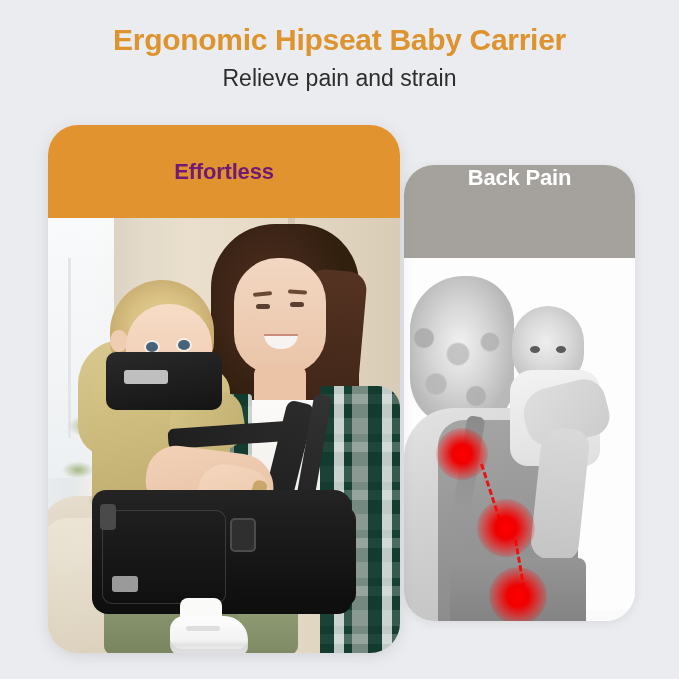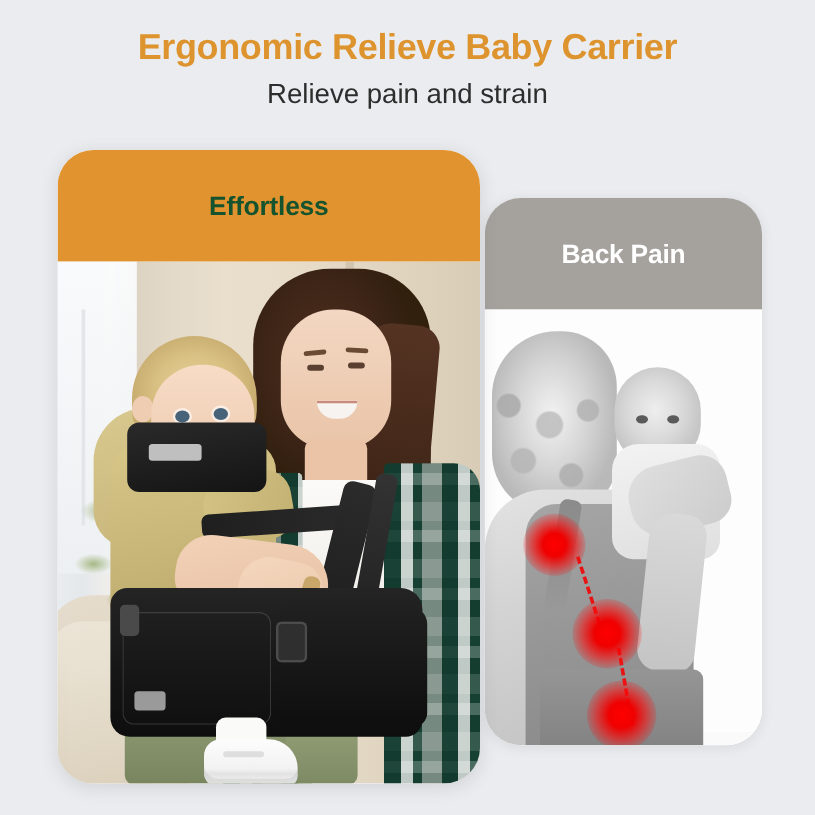--- a/index.html
+++ b/index.html
@@ -32,21 +32,21 @@
   
   .card-right{
     position:absolute; left:404px; top:165px; width:231px; height:456px;
     border-radius:30px; overflow:hidden;
     background:#ffffff;
     box-shadow:0 2px 10px rgba(90,90,100,.12);
   }
   .card-right .cap{
     position:absolute; left:0; top:0; width:100%; height:93px;
     background:#A5A29E;
-    display:flex; align-items:center; justify-content:center;
+    display:flex; align-items:flex-start; justify-content:center;
   }
   .card-right .cap-label{
     color:#ffffff; font-size:22px; font-weight:700; letter-spacing:-0.2px;
   }
   .card-right .photo{
     position:absolute; left:0; top:93px; width:100%; height:363px;
     background:#ffffff; overflow:hidden;
   }
 
   
@@ -56,21 +56,21 @@
     background:#ffffff;
     box-shadow:0 3px 14px rgba(90,90,100,.16);
     z-index:3;
   }
   .card-left .cap{
     position:absolute; left:0; top:0; width:100%; height:93px;
     background:#E1932F;
     display:flex; align-items:center; justify-content:center;
   }
   .card-left .cap-label{
-    color:#14532d; font-size:22px; font-weight:700; letter-spacing:-0.2px;
+    color:#701a75; font-size:22px; font-weight:700; letter-spacing:-0.2px;
   }
   .card-left .photo{
     position:absolute; left:0; top:93px; width:100%; height:435px; overflow:hidden;
   }
 
   
   .scene-l{ position:absolute; inset:0; }
   .l-wall{
     position:absolute; inset:0;
     background:
@@ -418,21 +418,21 @@
     background:radial-gradient(circle, #FF0000 0%, #F00000 26%, rgba(255,10,10,.55) 52%, rgba(255,20,20,0) 78%);
   }
   .pain-line{
     position:absolute; width:0; border-left:3px dashed #E81414;
   }
 </style>
 </head>
 <body style="background: rgb(235, 236, 239);">
 
 <div class="header">
-  <div class="title" style="color: rgb(222, 148, 46);">Ergonomic Relieve Baby Carrier</div>
+  <div class="title" style="color: rgb(222, 148, 46);">Ergonomic Hipseat Baby Carrier</div>
   <div class="subtitle" style="color: rgb(45, 45, 45);">Relieve pain and strain</div>
 </div>
 
 <div class="stage">
 
   <div class="card-right">
     <div class="cap" style="background: rgb(165, 162, 158);">
       <span class="cap-label">Back Pain</span>
     </div>
 

